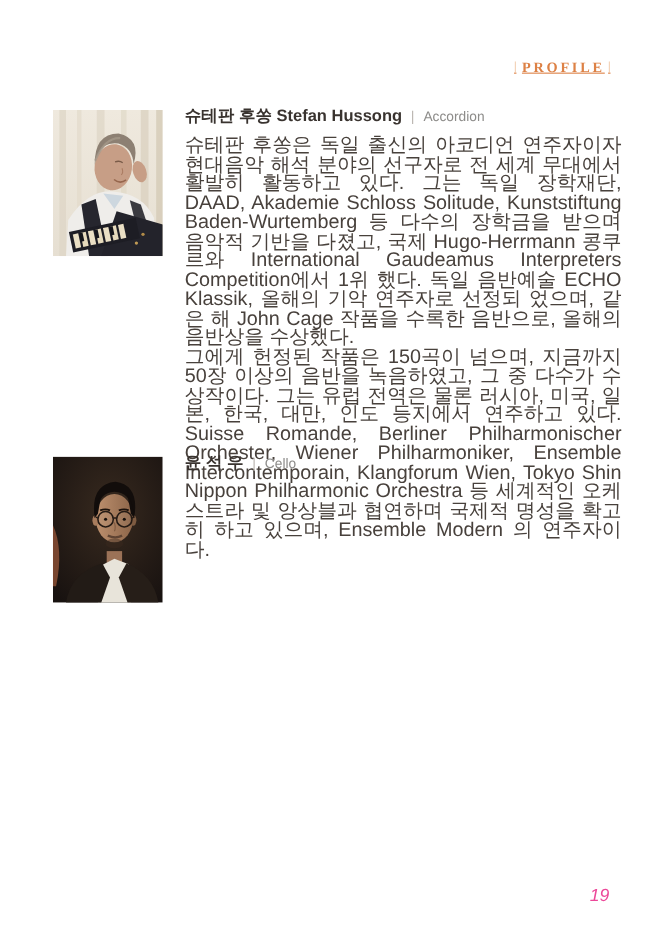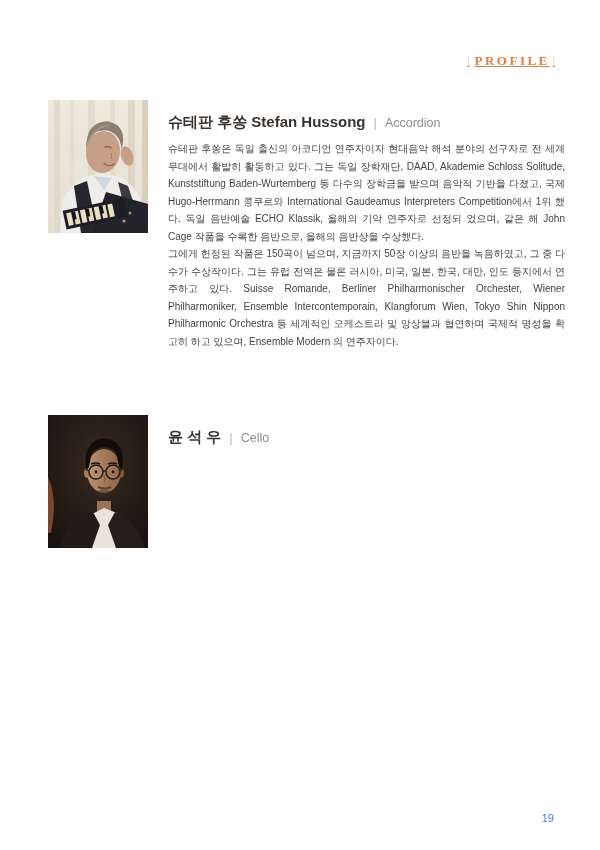--- a/index.html
+++ b/index.html
@@ -31,31 +31,31 @@
   .photo {
     width:100px; height:133px; flex:none;
     margin-top:3px; margin-right:20px;
     overflow:hidden;
   }
   .photo svg { display:block; width:100%; height:100%; }
 
   .content { width:397px; }
   .title {
     font-size:15px; font-weight:bold; color:#39332f;
-    line-height:18px; margin:16px 0 8px 0;
+    line-height:18px; margin:0 0 8px 0;
   }
   .title .sep { color:#bcb7b1; font-weight:normal; margin:0 8px; font-size:13px; }
   .title .instrument { color:#8d8c8a; font-weight:normal; font-size:12.5px; }
 
-  .bio { font-size:10px; line-height:17.5px; text-align:justify; color:#48413c; }
+  .bio { font-size:18px; line-height:17.5px; text-align:justify; color:#48413c; }
   .bio p { margin:0; }
 
   .page-num {
     position:absolute; right:46px; bottom:26px;
-    font-size:11px; color:#3b82f6;
+    font-size:16px; color:#ec4899;font-style:italic;
   }
 </style>
 </head>
 <body>
 
 <div class="profile-tag">
   <span class="bar left">|</span><span>PROFILE</span><span class="bar right">|</span>
 </div>
 
 <div class="section section-1">

